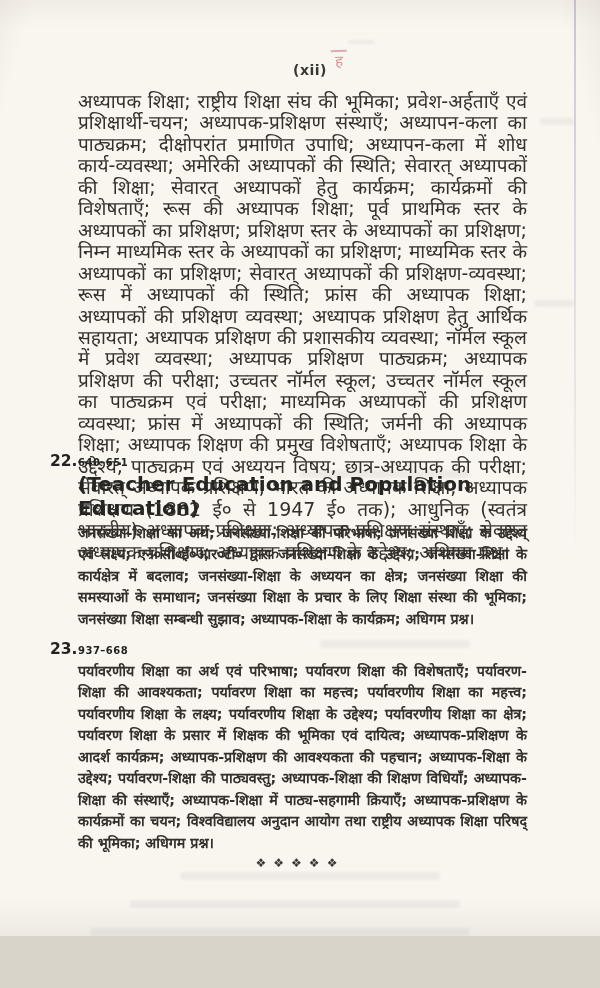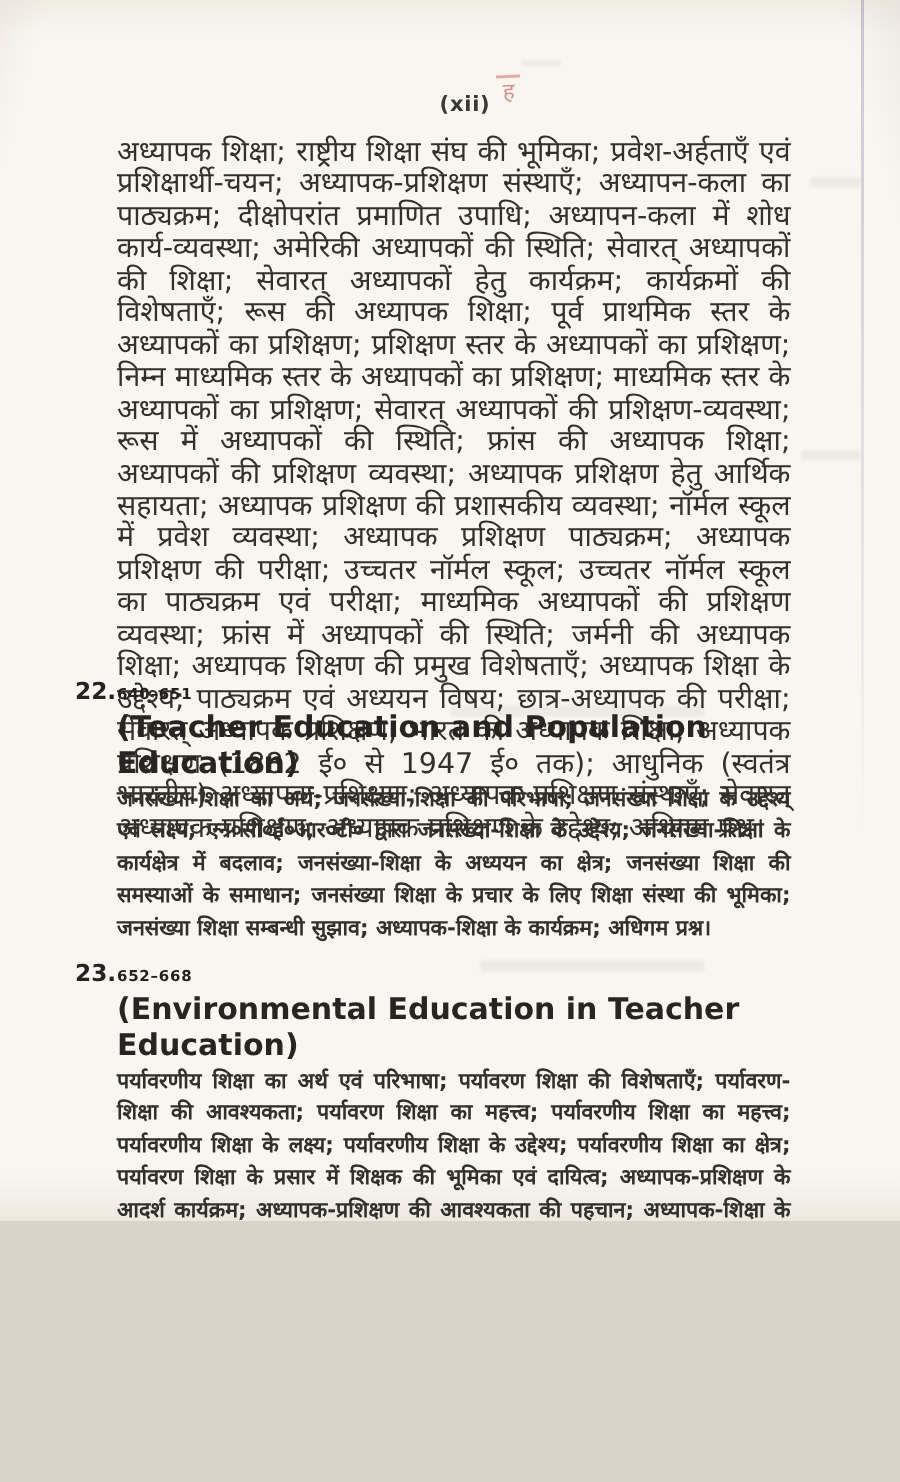--- a/index.html
+++ b/index.html
@@ -1,18 +1,18 @@
 <!DOCTYPE html>
 <html><head>
 <meta charset="utf-8">
 <style>
   html,body { margin:0; padding:0; background:#d9d4ca; }
   .scan {
     position:relative;
-    width:600px; height:814px;
+    width:600px; height:936px;
     margin:0 auto;
     background:
       linear-gradient(105deg, rgba(214,206,196,0.25) 0%, rgba(255,255,255,0) 4%),
       linear-gradient(255deg, rgba(210,202,196,0.30) 0%, rgba(255,255,255,0) 5%),
       linear-gradient(180deg, rgba(222,216,206,0.30) 0%, rgba(255,255,255,0) 3%, rgba(255,255,255,0) 96%, rgba(216,210,200,0.35) 100%),
       #f9f6f0;
     overflow:hidden;
     font-family:"DejaVu Sans","Liberation Sans",sans-serif;
     color:#2f2d29;
   }
@@ -105,21 +105,20 @@
       <span class="entry-num">22.</span>
       <span class="entry-pages">640–651</span>
     </div>
     <div class="entry-sub">(Teacher Education and Population Education)</div>
     <div class="entry-topics">जनसंख्या-शिक्षा का अर्थ; जनसंख्या-शिक्षा की परिभाषा; जनसंख्या शिक्षा के उद्देश्य एवं लक्ष्य; एन०सी०ई०आर०टी० द्वारा जनसंख्या-शिक्षा के उद्देश्य; जनसंख्या-शिक्षा के कार्यक्षेत्र में बदलाव; जनसंख्या-शिक्षा के अध्ययन का क्षेत्र; जनसंख्या शिक्षा की समस्याओं के समाधान; जनसंख्या शिक्षा के प्रचार के लिए शिक्षा संस्था की भूमिका; जनसंख्या शिक्षा सम्बन्धी सुझाव; अध्यापक-शिक्षा के कार्यक्रम; अधिगम प्रश्न।</div>
   </div>
 
   <div class="entry" style="top:640px;">
     <div class="entry-head">
       <span class="entry-num">23.</span>
-      <span class="entry-pages">652–668</span>
+      <span class="entry-pages">937–668</span>
     </div>
-    <div class="entry-sub">(Environmental Education in Teacher Education)</div>
     <div class="entry-topics">पर्यावरणीय शिक्षा का अर्थ एवं परिभाषा; पर्यावरण शिक्षा की विशेषताएँ; पर्यावरण-शिक्षा की आवश्यकता; पर्यावरण शिक्षा का महत्त्व; पर्यावरणीय शिक्षा का महत्त्व; पर्यावरणीय शिक्षा के लक्ष्य; पर्यावरणीय शिक्षा के उद्देश्य; पर्यावरणीय शिक्षा का क्षेत्र; पर्यावरण शिक्षा के प्रसार में शिक्षक की भूमिका एवं दायित्व; अध्यापक-प्रशिक्षण के आदर्श कार्यक्रम; अध्यापक-प्रशिक्षण की आवश्यकता की पहचान; अध्यापक-शिक्षा के उद्देश्य; पर्यावरण-शिक्षा की पाठ्यवस्तु; अध्यापक-शिक्षा की शिक्षण विधियाँ; अध्यापक-शिक्षा की संस्थाएँ; अध्यापक-शिक्षा में पाठ्य-सहगामी क्रियाएँ; अध्यापक-प्रशिक्षण के कार्यक्रमों का चयन; विश्वविद्यालय अनुदान आयोग तथा राष्ट्रीय अध्यापक शिक्षा परिषद् की भूमिका; अधिगम प्रश्न।</div>
   </div>
 
   <div class="ornament">❖❖❖❖❖</div>
 
 </div>
 
 </body></html>

